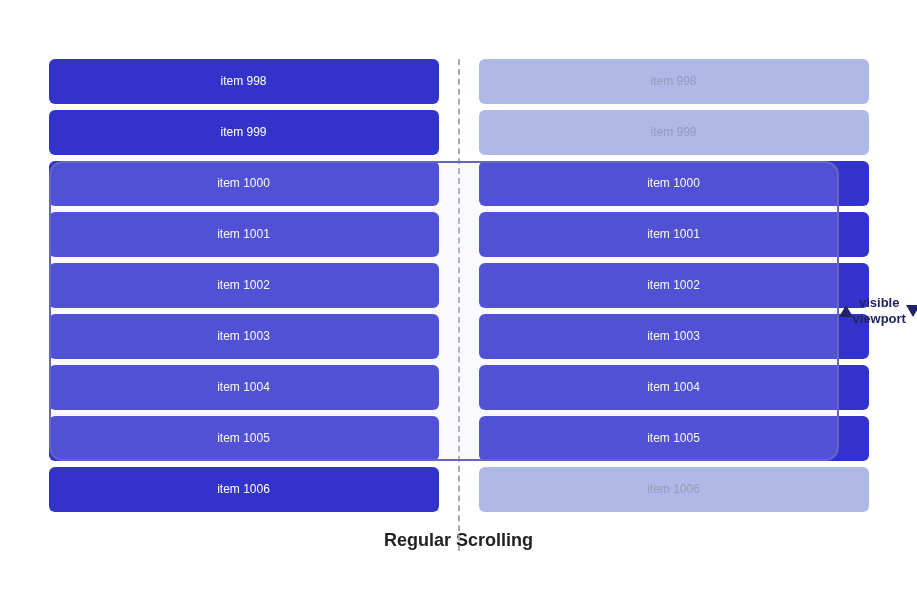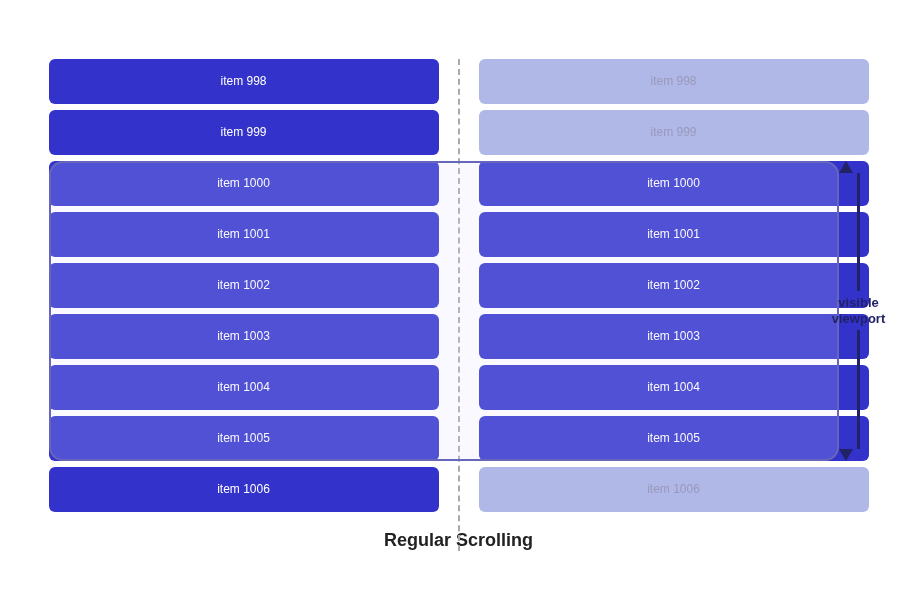--- a/index.html
+++ b/index.html
@@ -179,21 +179,21 @@
             <span>item 1005</span>
           </div>
         <div class="item-bar faded">
             <span>item 1006</span>
           </div>
       </div>
 
       <div class="viewport-box" style="left: 20px; right: 50px; top: 102px; height: 300px;">
       </div>
 
-      <div style="position:absolute; right: 10px; top: 102px; height: 300px; display:flex; flex-direction:column; width:40px;">
+      <div style="position:absolute; right: 10px; top: 102px; height: 300px; display:flex; flex-direction:row; align-items:center; width:40px;">
         <div class="arrow-head-up"></div>
         <div style="flex:1; display:flex; flex-direction:column; align-items:center; justify-content:center; gap:4px;">
           <div style="width:3px; flex:1; background:#222266;"></div>
           <div style="font-size:13px; font-weight:700; color:#222266; text-align:center; line-height:1.2;">
             <span style="white-space:pre;">visible
 viewport</span>
           </div>
           <div style="width:3px; flex:1; background:#222266;"></div>
         </div>
         <div class="arrow-head-down"></div>

